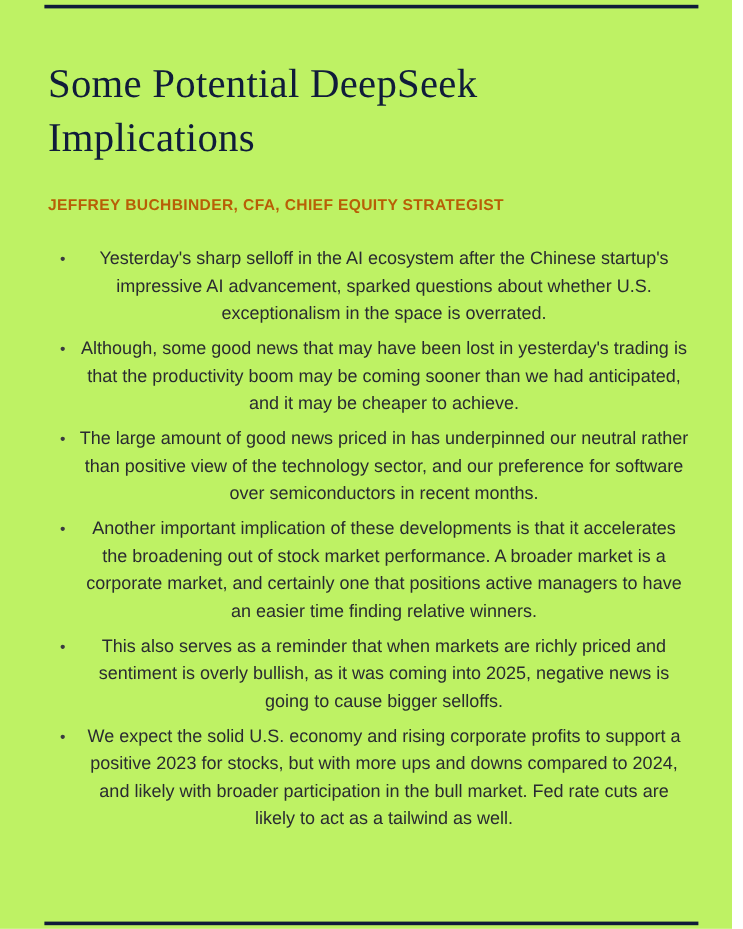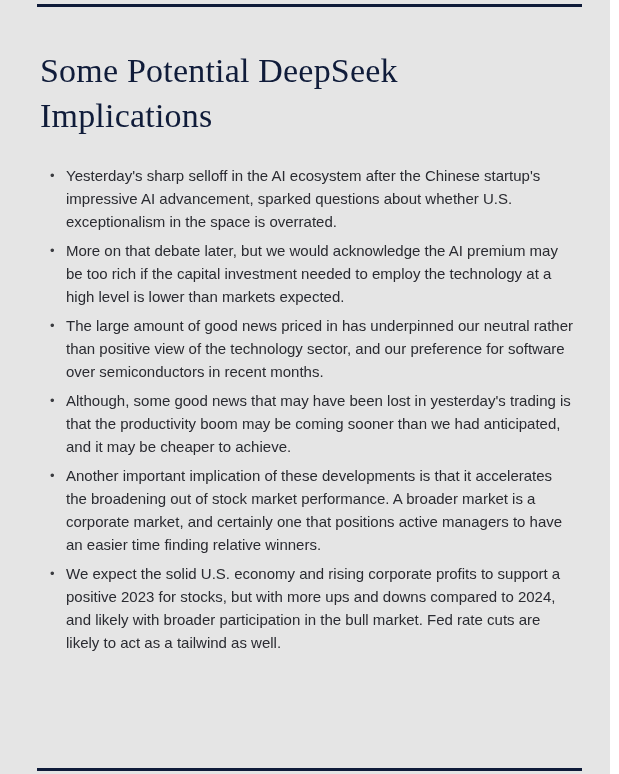--- a/index.html
+++ b/index.html
@@ -9,21 +9,21 @@
     width: 619px;
     height: 774px;
     overflow: hidden;
   }
   .page {
     position: absolute;
     left: 0;
     top: 0;
     width: 610px;
     height: 774px;
-    background: #e5e5e5;
+    background: #bef264;
     box-sizing: border-box;
     padding-left: 24px;
   }
   .right-gutter {
     position: absolute;
     left: 610px;
     top: 0;
     width: 9px;
     height: 774px;
     background: #ffffff;
@@ -62,20 +62,21 @@
     line-height: 14px;
     letter-spacing: 0.3px;
     color: #b85e06;
   }
   ul.bullet-list {
     margin: 0;
     margin-top: 26px;
     padding: 0;
     list-style: none;
     width: 534px;
+    text-align: center;
   }
   ul.bullet-list li {
     position: relative;
     padding-left: 26px;
     margin: 0 0 6px 0;
     font-family: "Liberation Sans", "DejaVu Sans", sans-serif;
     font-size: 15px;
     line-height: 23px;
     color: #2a2b31;
     max-width: 508px;
@@ -92,27 +93,28 @@
 </style>
 </head>
 <body>
 
 <div class="page">
   <div class="rule rule-top"></div>
 
   <div class="content">
     <h1 class="doc-title">Some Potential DeepSeek Implications</h1>
 
+    <div class="byline">JEFFREY BUCHBINDER, CFA, CHIEF EQUITY STRATEGIST</div>
 
     <ul class="bullet-list">
       <li>Yesterday's sharp selloff in the AI ecosystem after the Chinese startup's impressive AI advancement, sparked questions about whether U.S. exceptionalism in the space is overrated.</li>
-      <li>More on that debate later, but we would acknowledge the AI premium may be too rich if the capital investment needed to employ the technology at a high level is lower than markets expected.</li>
+      <li>Although, some good news that may have been lost in yesterday's trading is that the productivity boom may be coming sooner than we had anticipated, and it may be cheaper to achieve.</li>
       <li>The large amount of good news priced in has underpinned our neutral rather than positive view of the technology sector, and our preference for software over semiconductors in recent months.</li>
-      <li>Although, some good news that may have been lost in yesterday's trading is that the productivity boom may be coming sooner than we had anticipated, and it may be cheaper to achieve.</li>
       <li>Another important implication of these developments is that it accelerates the broadening out of stock market performance. A broader market is a corporate market, and certainly one that positions active managers to have an easier time finding relative winners.</li>
+      <li>This also serves as a reminder that when markets are richly priced and sentiment is overly bullish, as it was coming into 2025, negative news is going to cause bigger selloffs.</li>
       <li>We expect the solid U.S. economy and rising corporate profits to support a positive 2023 for stocks, but with more ups and downs compared to 2024, and likely with broader participation in the bull market. Fed rate cuts are likely to act as a tailwind as well.</li>
     </ul>
   </div>
 
   <div class="rule rule-bottom"></div>
 </div>
 
 <div class="right-gutter"></div>
 
 </body></html>

